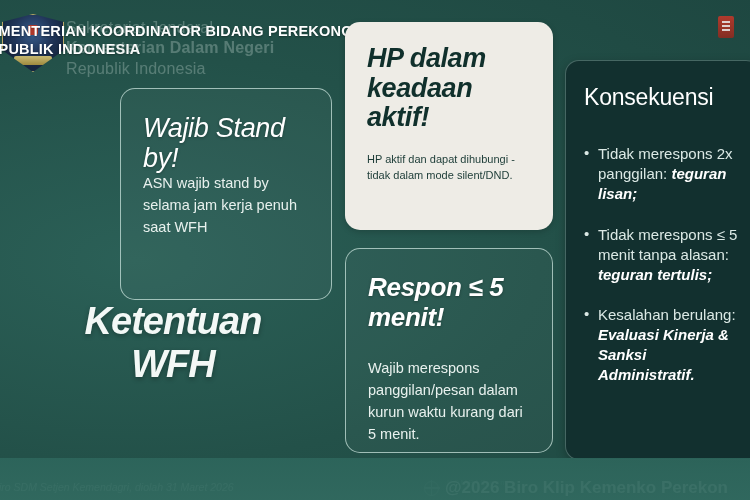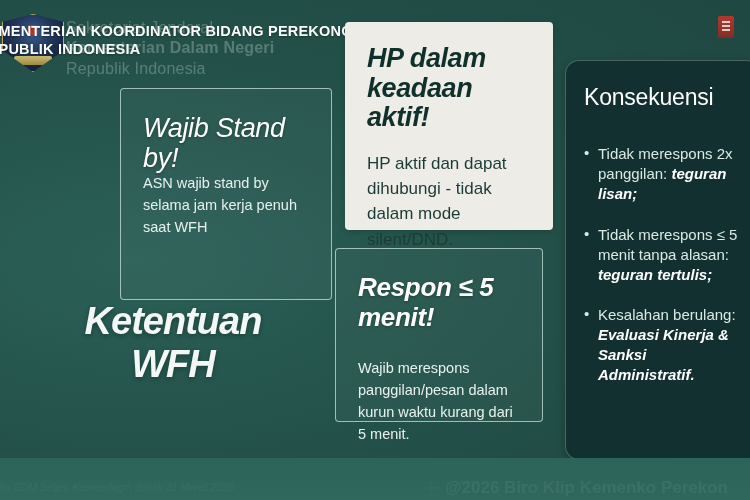--- a/index.html
+++ b/index.html
@@ -66,21 +66,21 @@
     background:linear-gradient(180deg,#c0392b,#8e2b20);
     opacity:.9;
   }
   #corner-mark::after{
     content:""; position:absolute; left:4px; top:5px;
     width:8px; height:12px;
     background:repeating-linear-gradient(180deg,#f3dede 0 2px, transparent 2px 4px);
   }
 
   
-  .card { position:absolute; border-radius:4px; }
+  .card { position:absolute; border-radius:15px; }
 
   #card-standby {
     left:120px; top:88px; width:212px; height:212px;
     border:1.4px solid rgba(206,232,224,.72);
     background:rgba(255,255,255,.035);
     padding:24px 20px 16px 22px;
   }
   #card-standby .title {
     font-size:27px; font-weight:normal; font-style:italic; color:#ffffff;
     line-height:1.12; letter-spacing:-.3px;
@@ -94,25 +94,25 @@
     left:345px; top:22px; width:208px; height:208px;
     background:#eeece6; padding:22px 20px 14px 22px;
     box-shadow:0 2px 6px rgba(0,0,0,.18);
   }
   #card-hp .title {
     font-size:27px; font-weight:bold; font-style:italic; color:#10302c;
     line-height:1.1; letter-spacing:-.4px;
   }
   #card-hp .body {
     margin-top:18px;
-    font-size:17px; color:#1b3b36; line-height:1.48;
+    font-size:11px; color:#1b3b36; line-height:1.48;
   }
 
   #card-respon {
-    left:335px; top:248px; width:208px; height:174px;
+    left:345px; top:248px; width:208px; height:205px;
     border:1.4px solid rgba(206,232,224,.72);
     background:rgba(255,255,255,.035);
     padding:24px 20px 14px 22px;
   }
   #card-respon .title {
     font-size:26px; font-weight:bold; font-style:italic; color:#ffffff;
     line-height:1.14; letter-spacing:-.3px;
     text-shadow:0 1px 3px rgba(0,0,0,.3);
   }
   #card-respon .body {

